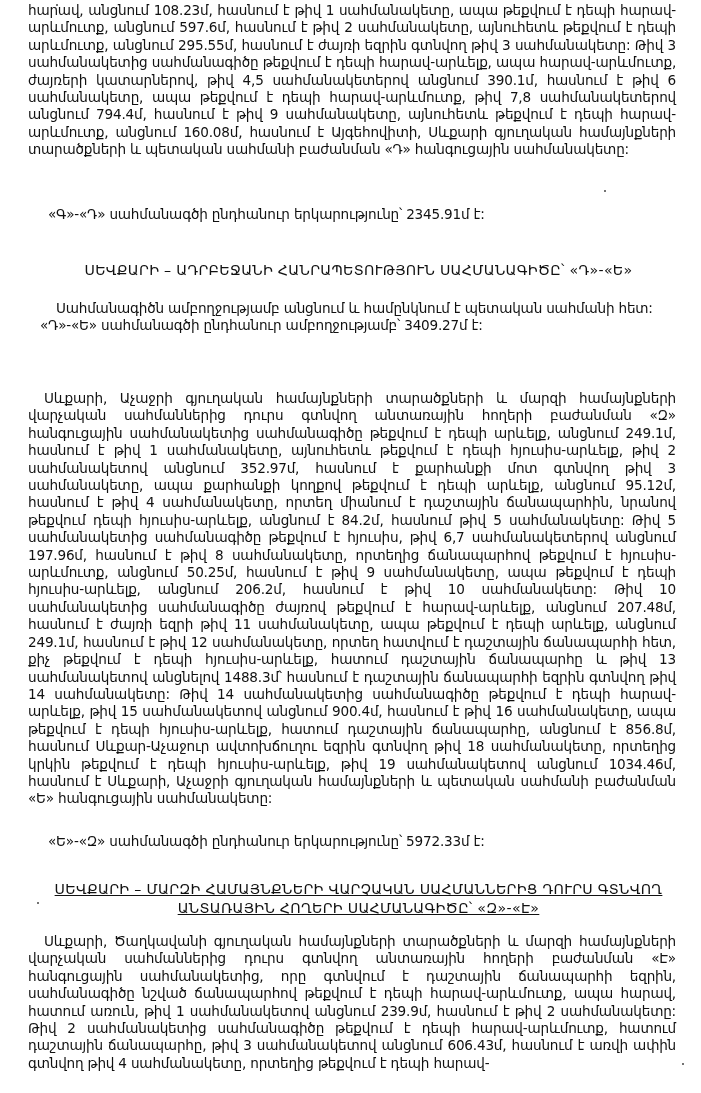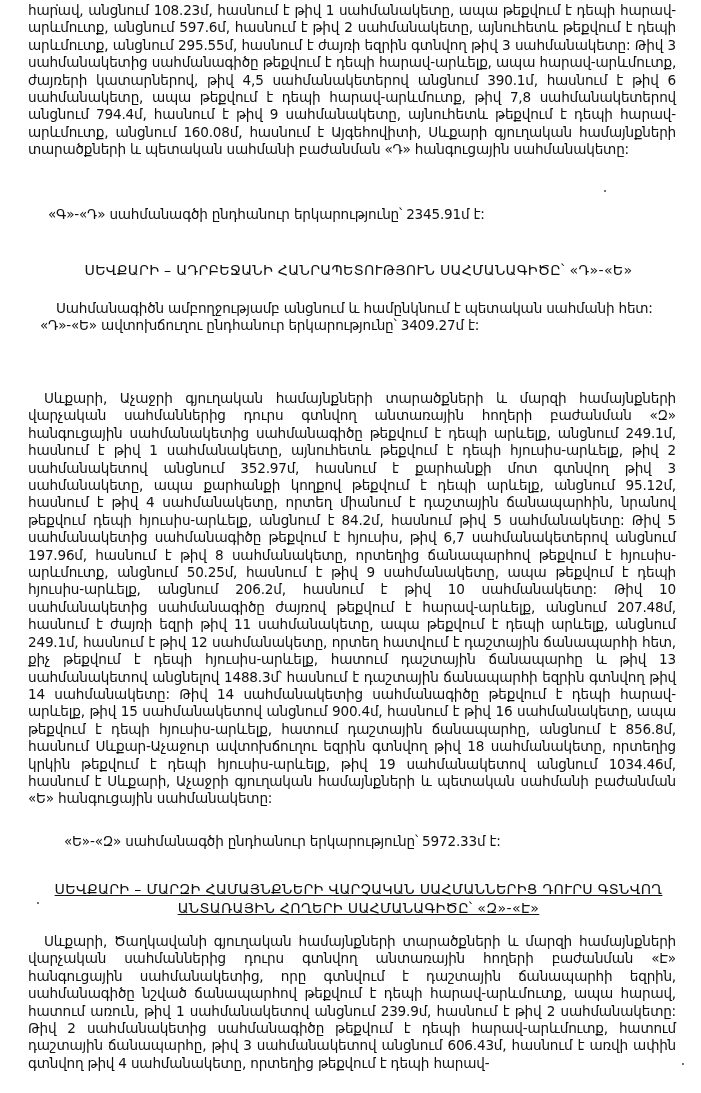--- a/index.html
+++ b/index.html
@@ -68,26 +68,26 @@
 <div class="page">
 
   <p class="para" style="top:2px;">հարավ, անցնում 108.23մ, հասնում է թիվ 1 սահմանակետը, ապա թեքվում է դեպի հարավ-արևմուտք, անցնում 597.6մ, հասնում է թիվ 2 սահմանակետը, այնուհետև թեքվում է դեպի արևմուտք, անցնում 295.55մ, հասնում է ժայռի եզրին գտնվող թիվ 3 սահմանակետը: Թիվ 3 սահմանակետից սահմանագիծը թեքվում է դեպի հարավ-արևելք, ապա հարավ-արևմուտք, ժայռերի կատարներով, թիվ 4,5 սահմանակետերով անցնում 390.1մ, հասնում է թիվ 6 սահմանակետը, ապա թեքվում է դեպի հարավ-արևմուտք, թիվ 7,8 սահմանակետերով անցնում 794.4մ, հասնում է թիվ 9 սահմանակետը, այնուհետև թեքվում է դեպի հարավ-արևմուտք, անցնում 160.08մ, հասնում է Այգեհովիտի, Սևքարի գյուղական համայնքների տարածքների և պետական սահմանի բաժանման «Դ» հանգուցային սահմանակետը:</p>
 
   <p class="summary" style="top:206px;">«Գ»-«Դ» սահմանագծի ընդհանուր երկարությունը՝ 2345.91մ է:</p>
 
   <h2 class="heading" style="top:254px;">ՍԵՎՔԱՐԻ – ԱԴՐԲԵՋԱՆԻ ՀԱՆՐԱՊԵՏՈՒԹՅՈՒՆ ՍԱՀՄԱՆԱԳԻԾԸ՝ «Դ»-«Ե»</h2>
 
   <p class="para indent" style="top:300px; left:40px; width:640px;">Սահմանագիծն ամբողջությամբ անցնում և համընկնում է պետական սահմանի հետ:</p>
 
-  <p class="summary" style="top:317px; left:40px;">«Դ»-«Ե» ավտոխճուղու ընդհանուր երկարությունը՝ 3409.27մ է:</p>
+  <p class="summary" style="top:317px; left:40px;">«Դ»-«Ե» սահմանագծի ընդհանուր ամբողջությամբ՝ 3409.27մ է:</p>
 
 
   <p class="para indent" style="top:390px;">Սևքարի, Աչաջրի գյուղական համայնքների տարածքների և մարզի համայնքների վարչական սահմաններից դուրս գտնվող անտառային հողերի բաժանման «Զ» հանգուցային սահմանակետից սահմանագիծը թեքվում է դեպի արևելք, անցնում 249.1մ, հասնում է թիվ 1 սահմանակետը, այնուհետև թեքվում է դեպի հյուսիս-արևելք, թիվ 2 սահմանակետով անցնում 352.97մ, հասնում է քարհանքի մոտ գտնվող թիվ 3 սահմանակետը, ապա քարհանքի կողքով թեքվում է դեպի արևելք, անցնում 95.12մ, հասնում է թիվ 4 սահմանակետը, որտեղ միանում է դաշտային ճանապարհին, նրանով թեքվում դեպի հյուսիս-արևելք, անցնում է 84.2մ, հասնում թիվ 5 սահմանակետը: Թիվ 5 սահմանակետից սահմանագիծը թեքվում է հյուսիս, թիվ 6,7 սահմանակետերով անցնում 197.96մ, հասնում է թիվ 8 սահմանակետը, որտեղից ճանապարհով թեքվում է հյուսիս-արևմուտք, անցնում 50.25մ, հասնում է թիվ 9 սահմանակետը, ապա թեքվում է դեպի հյուսիս-արևելք, անցնում 206.2մ, հասնում է թիվ 10 սահմանակետը: Թիվ 10 սահմանակետից սահմանագիծը ժայռով թեքվում է հարավ-արևելք, անցնում 207.48մ, հասնում է ժայռի եզրի թիվ 11 սահմանակետը, ապա թեքվում է դեպի արևելք, անցնում 249.1մ, հասնում է թիվ 12 սահմանակետը, որտեղ հատվում է դաշտային ճանապարհի հետ, քիչ թեքվում է դեպի հյուսիս-արևելք, հատում դաշտային ճանապարհը և թիվ 13 սահմանակետով անցնելով 1488.3մ՝ հասնում է դաշտային ճանապարհի եզրին գտնվող թիվ 14 սահմանակետը: Թիվ 14 սահմանակետից սահմանագիծը թեքվում է դեպի հարավ-արևելք, թիվ 15 սահմանակետով անցնում 900.4մ, հասնում է թիվ 16 սահմանակետը, ապա թեքվում է դեպի հյուսիս-արևելք, հատում դաշտային ճանապարհը, անցնում է 856.8մ, հասնում Սևքար-Աչաջուր ավտոխճուղու եզրին գտնվող թիվ 18 սահմանակետը, որտեղից կրկին թեքվում է դեպի հյուսիս-արևելք, թիվ 19 սահմանակետով անցնում 1034.46մ, հասնում է Սևքարի, Աչաջրի գյուղական համայնքների և պետական սահմանի բաժանման «Ե» հանգուցային սահմանակետը:</p>
 
-  <p class="summary" style="top:833px;margin-left:16px;">«Ե»-«Զ» սահմանագծի ընդհանուր երկարությունը՝ 5972.33մ է:</p>
+  <p class="summary" style="top:833px;">«Ե»-«Զ» սահմանագծի ընդհանուր երկարությունը՝ 5972.33մ է:</p>
 
   <div>
     <h2 class="heading" style="top:873px;text-decoration:underline;">ՍԵՎՔԱՐԻ – ՄԱՐԶԻ ՀԱՄԱՅՆՔՆԵՐԻ ՎԱՐՉԱԿԱՆ ՍԱՀՄԱՆՆԵՐԻՑ ԴՈՒՐՍ ԳՏՆՎՈՂ</h2>
     <h2 class="heading" style="top:892px;text-decoration:underline;">ԱՆՏԱՌԱՅԻՆ ՀՈՂԵՐԻ ՍԱՀՄԱՆԱԳԻԾԸ՝ «Զ»-«Է»</h2>
   </div>
 
   <p class="para indent" style="top:933px;">Սևքարի, Ծաղկավանի գյուղական համայնքների տարածքների և մարզի համայնքների վարչական սահմաններից դուրս գտնվող անտառային հողերի բաժանման «Է» հանգուցային սահմանակետից, որը գտնվում է դաշտային ճանապարհի եզրին, սահմանագիծը նշված ճանապարհով թեքվում է դեպի հարավ-արևմուտք, ապա հարավ, հատում առուն, թիվ 1 սահմանակետով անցնում 239.9մ, հասնում է թիվ 2 սահմանակետը: Թիվ 2 սահմանակետից սահմանագիծը թեքվում է դեպի հարավ-արևմուտք, հատում դաշտային ճանապարհը, թիվ 3 սահմանակետով անցնում 606.43մ, հասնում է առվի ափին գտնվող թիվ 4 սահմանակետը, որտեղից թեքվում է դեպի հարավ-</p>
 
   <span class="speck" style="left:56px; top:4px;"></span>
   <span class="speck" style="left:604px; top:190px;"></span>

